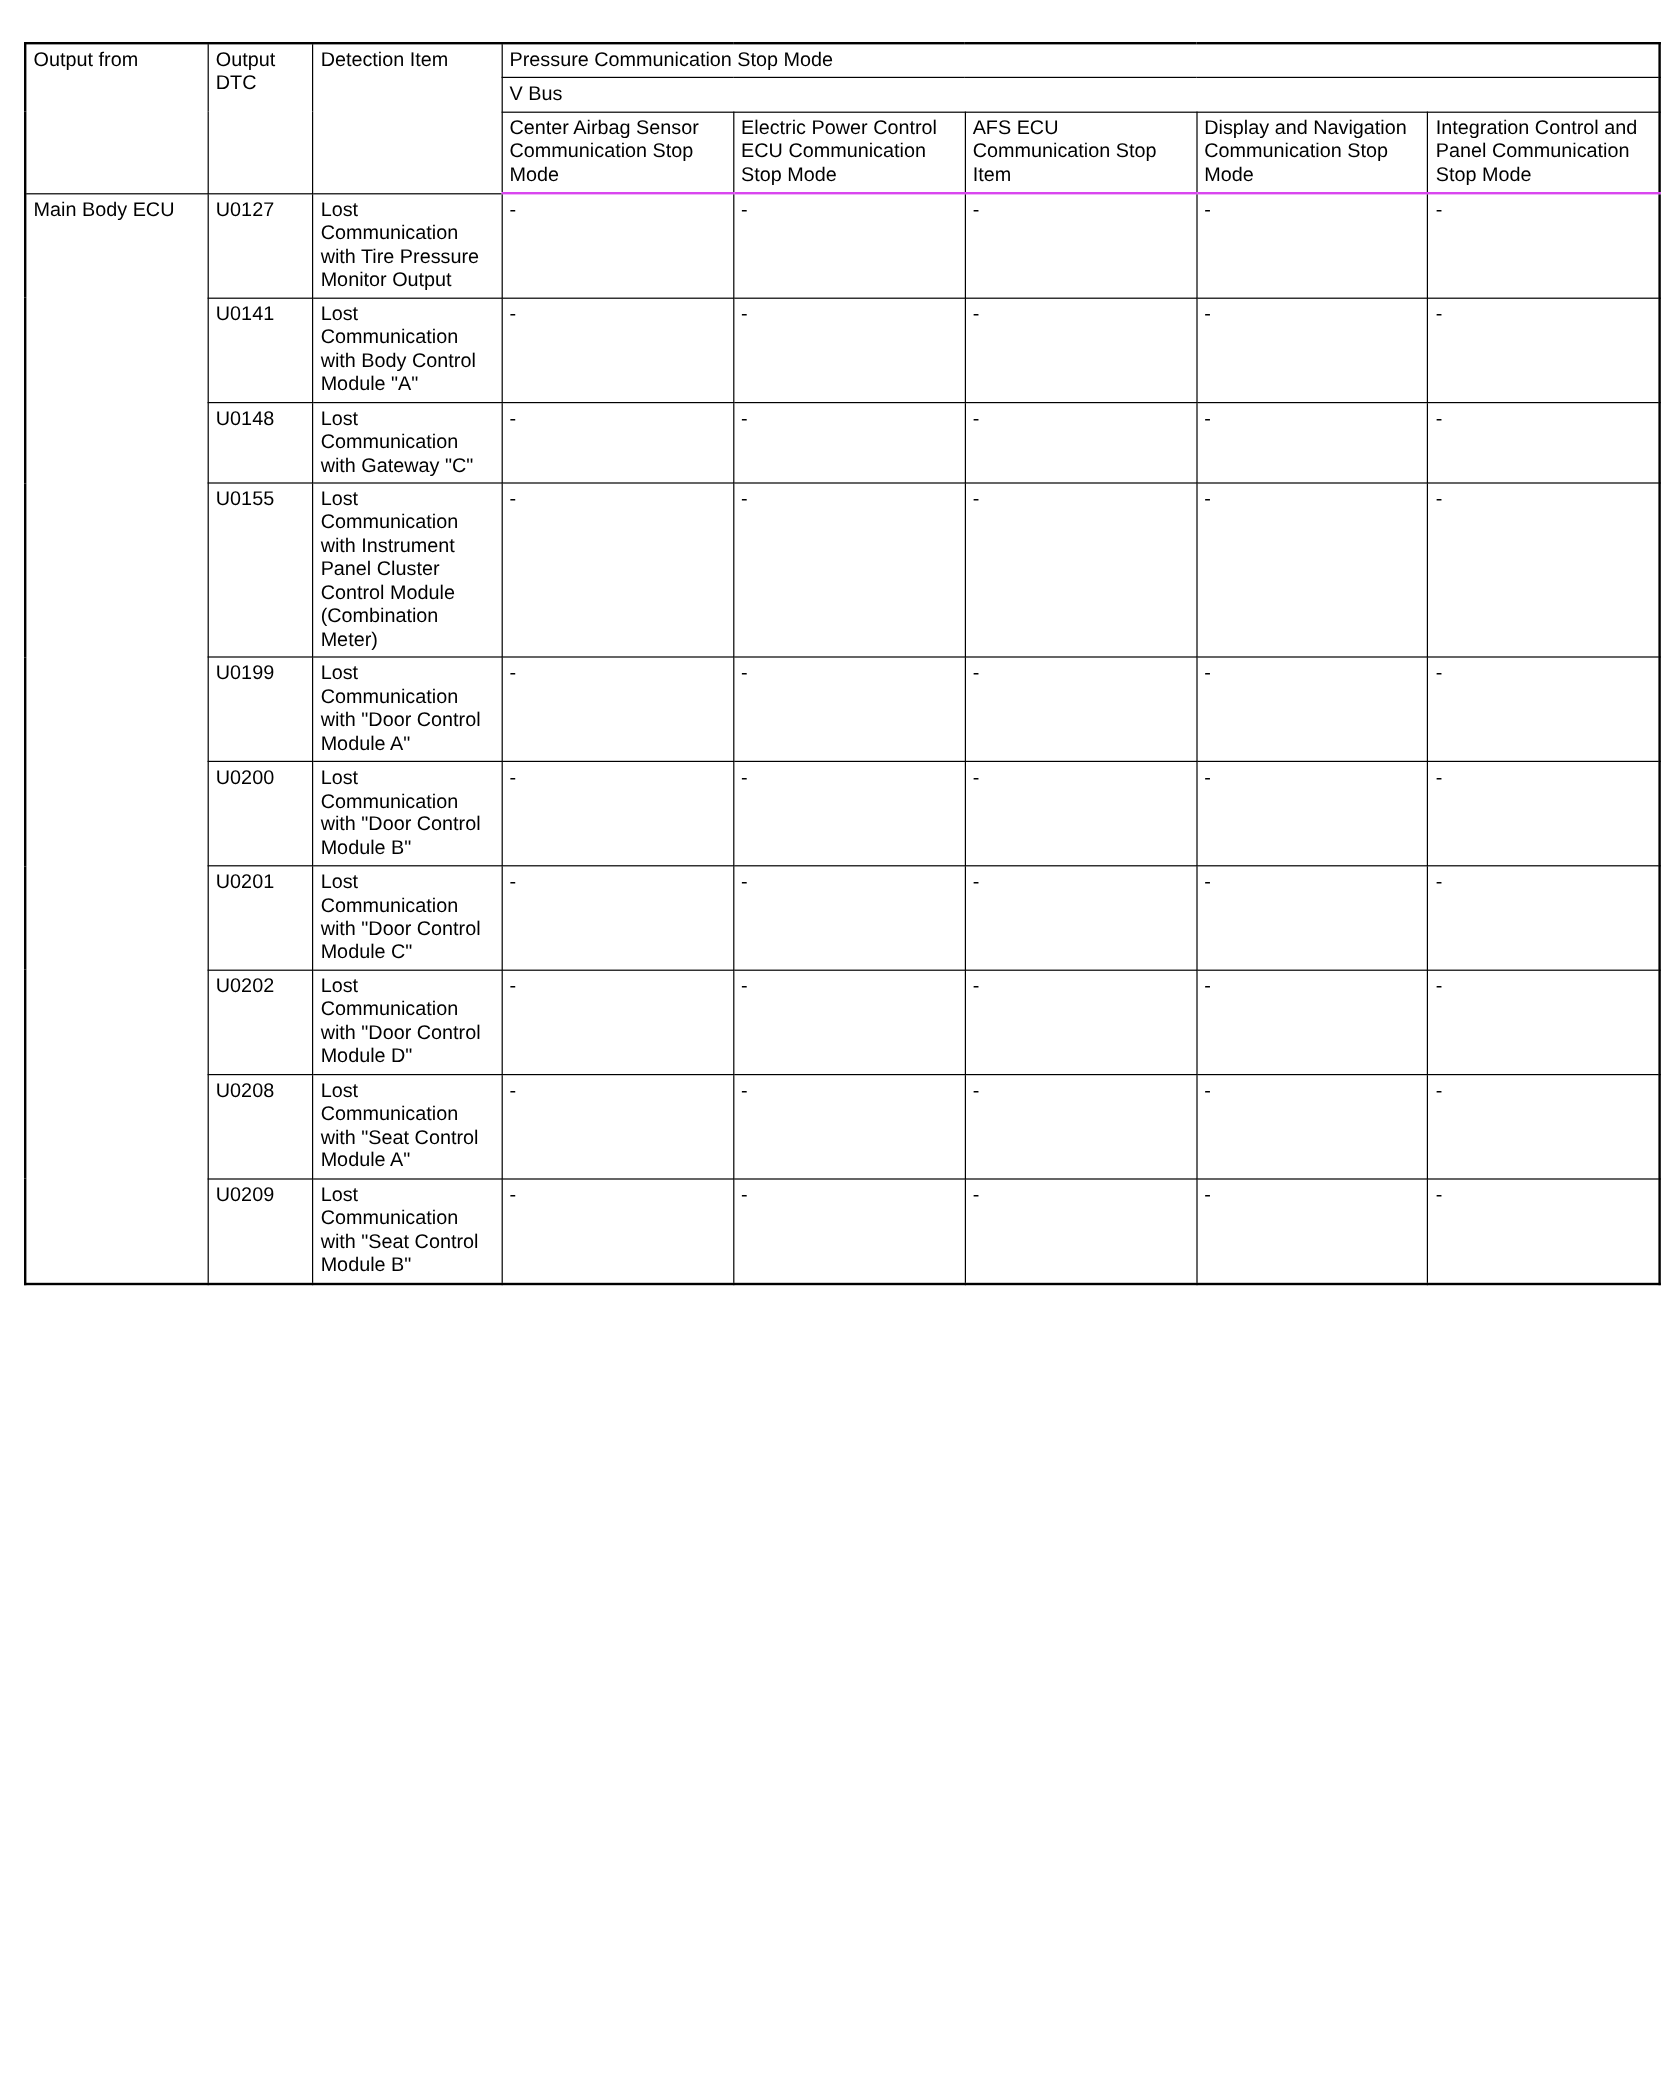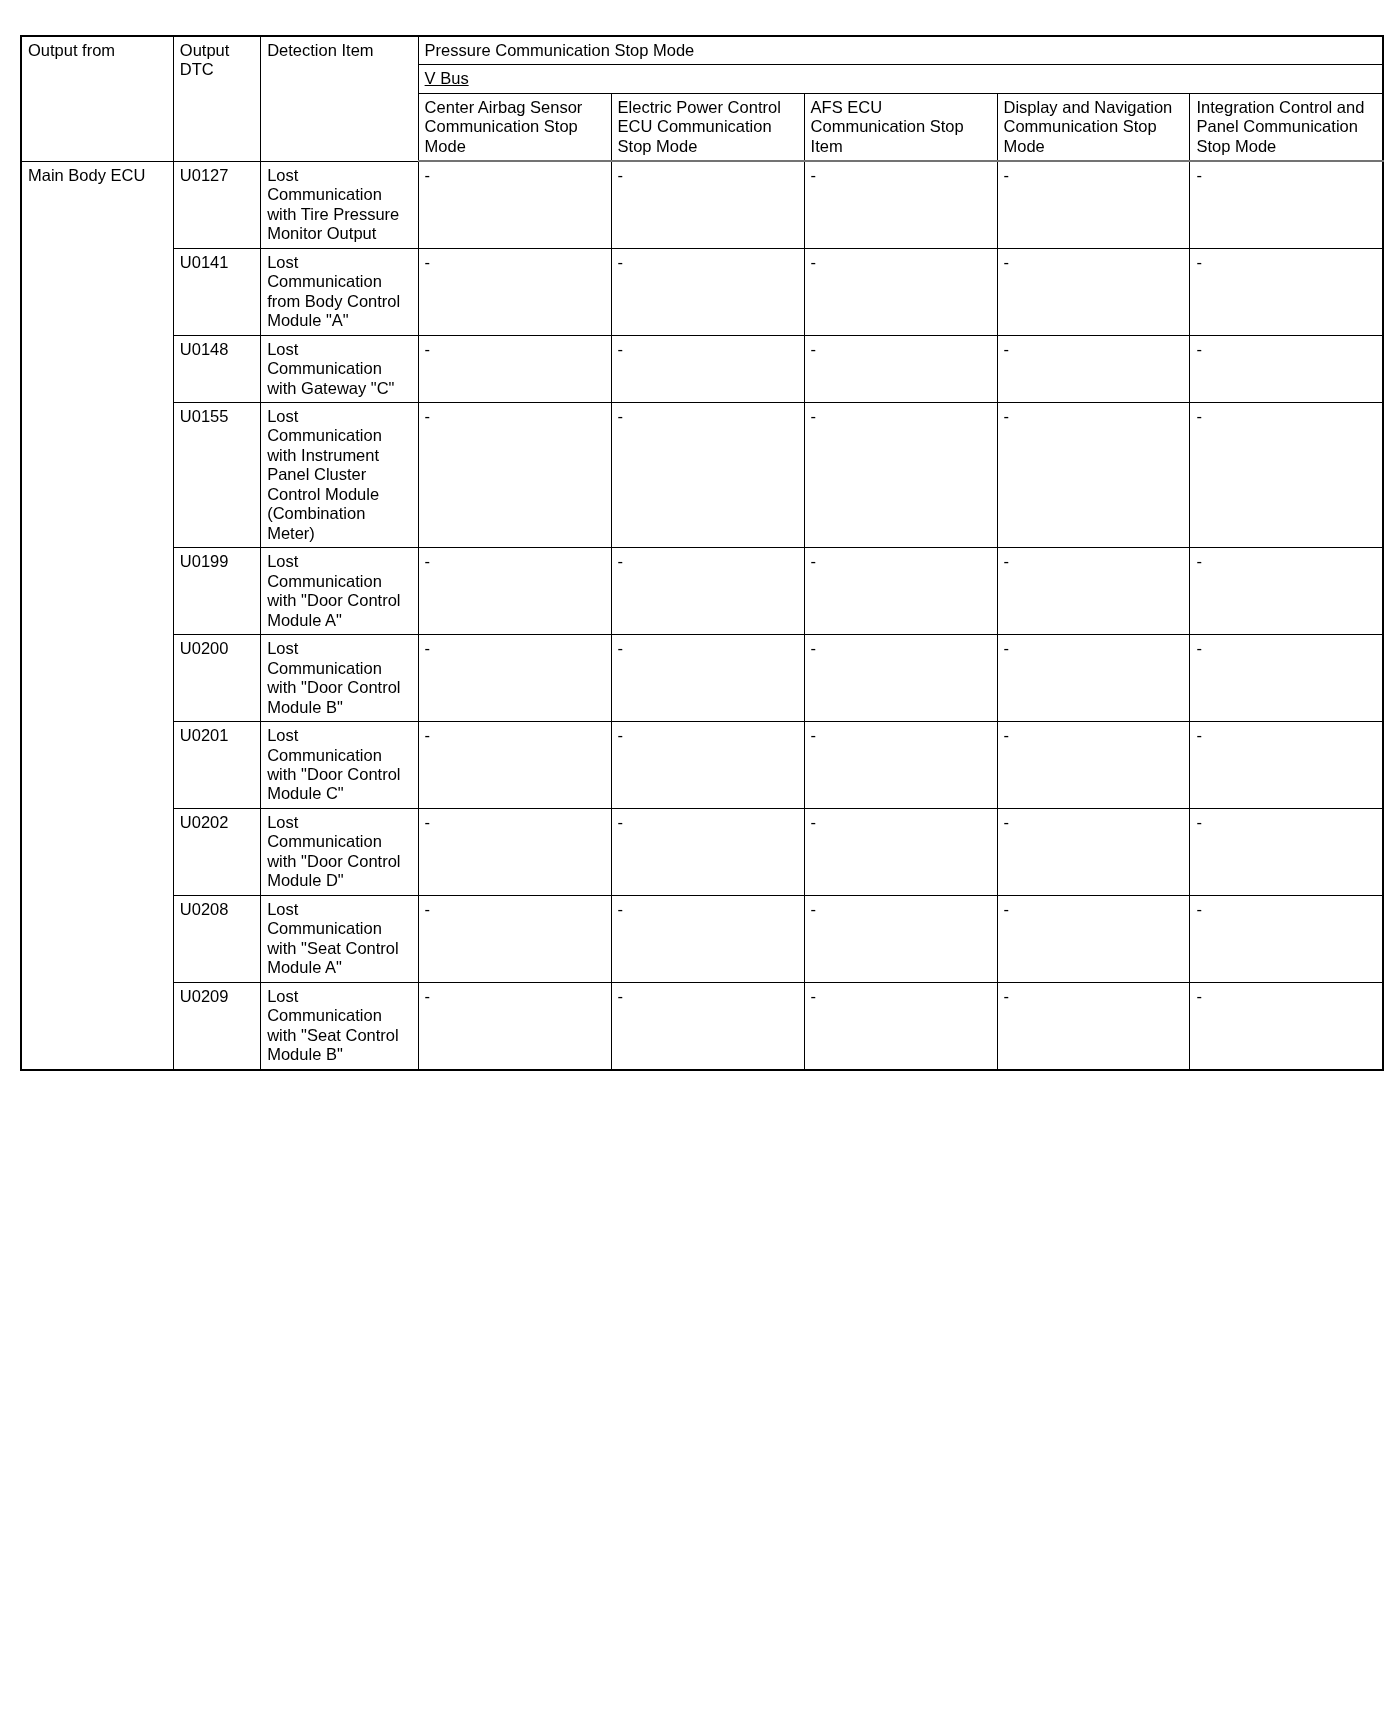--- a/index.html
+++ b/index.html
@@ -41,28 +41,27 @@
   table.dtc {
     border: 2px solid #000000;
   }
   thead th {
     font-weight: bold;
     text-align: center;
     vertical-align: middle;
     border-bottom: 1px solid #000;
   }
   thead tr:last-child th {
-    border-bottom: 2px solid #737373;
+    border-bottom: 2px solid #d946ef;
   }
   th.top-span {
     font-size: 17px;
   }
   th.vbus {
     font-size: 17px;
-    text-decoration: underline;
   }
   th.col-head {
     font-size: 16.5px;
     line-height: 1.2;
     padding: 6px 4px 8px 4px;
   }
   th.rowhead-outputfrom, th.rowhead-dtc, th.rowhead-item {
     vertical-align: middle;
     text-align: left;
     padding-left: 8px;
@@ -140,21 +139,21 @@
         <td class="dtc">U0127</td>
         <td class="item">Lost Communication with Tire Pressure Monitor Output</td>
         <td class="mark">-</td>
         <td class="mark">-</td>
         <td class="mark">-</td>
         <td class="mark">-</td>
         <td class="mark">-</td>
       </tr>
       <tr>
         <td class="dtc">U0141</td>
-        <td class="item">Lost Communication from Body Control Module "A"</td>
+        <td class="item">Lost Communication with Body Control Module "A"</td>
         <td class="mark">-</td>
         <td class="mark">-</td>
         <td class="mark">-</td>
         <td class="mark">-</td>
         <td class="mark">-</td>
       </tr>
       <tr>
         <td class="dtc">U0148</td>
         <td class="item">Lost Communication with Gateway "C"</td>
         <td class="mark">-</td>

